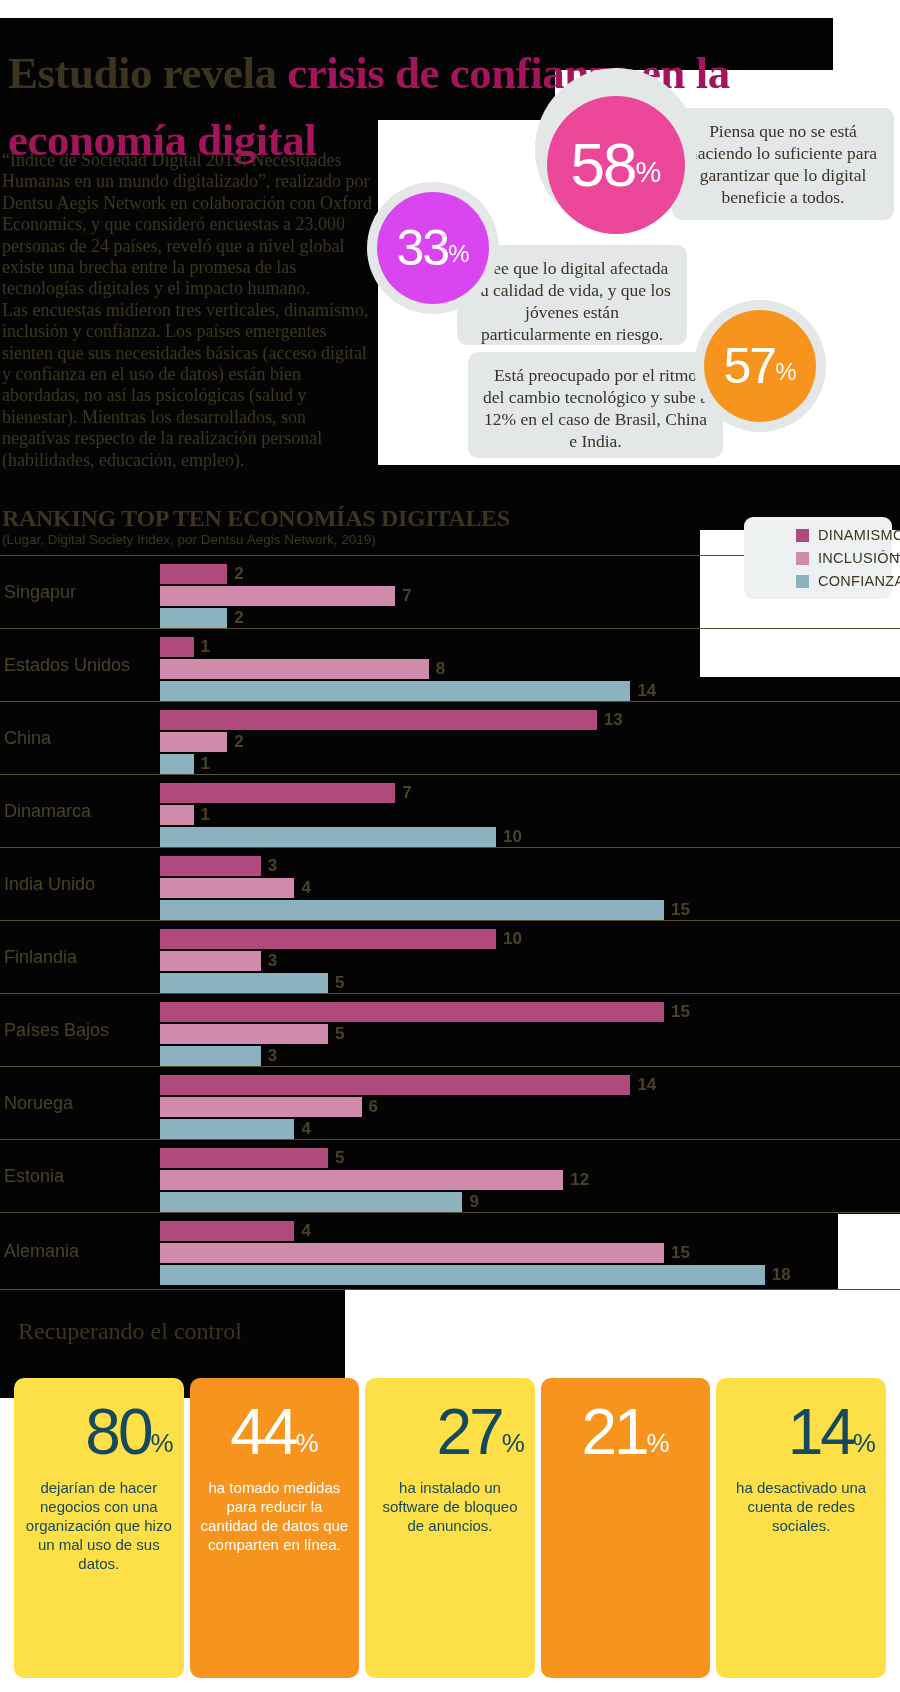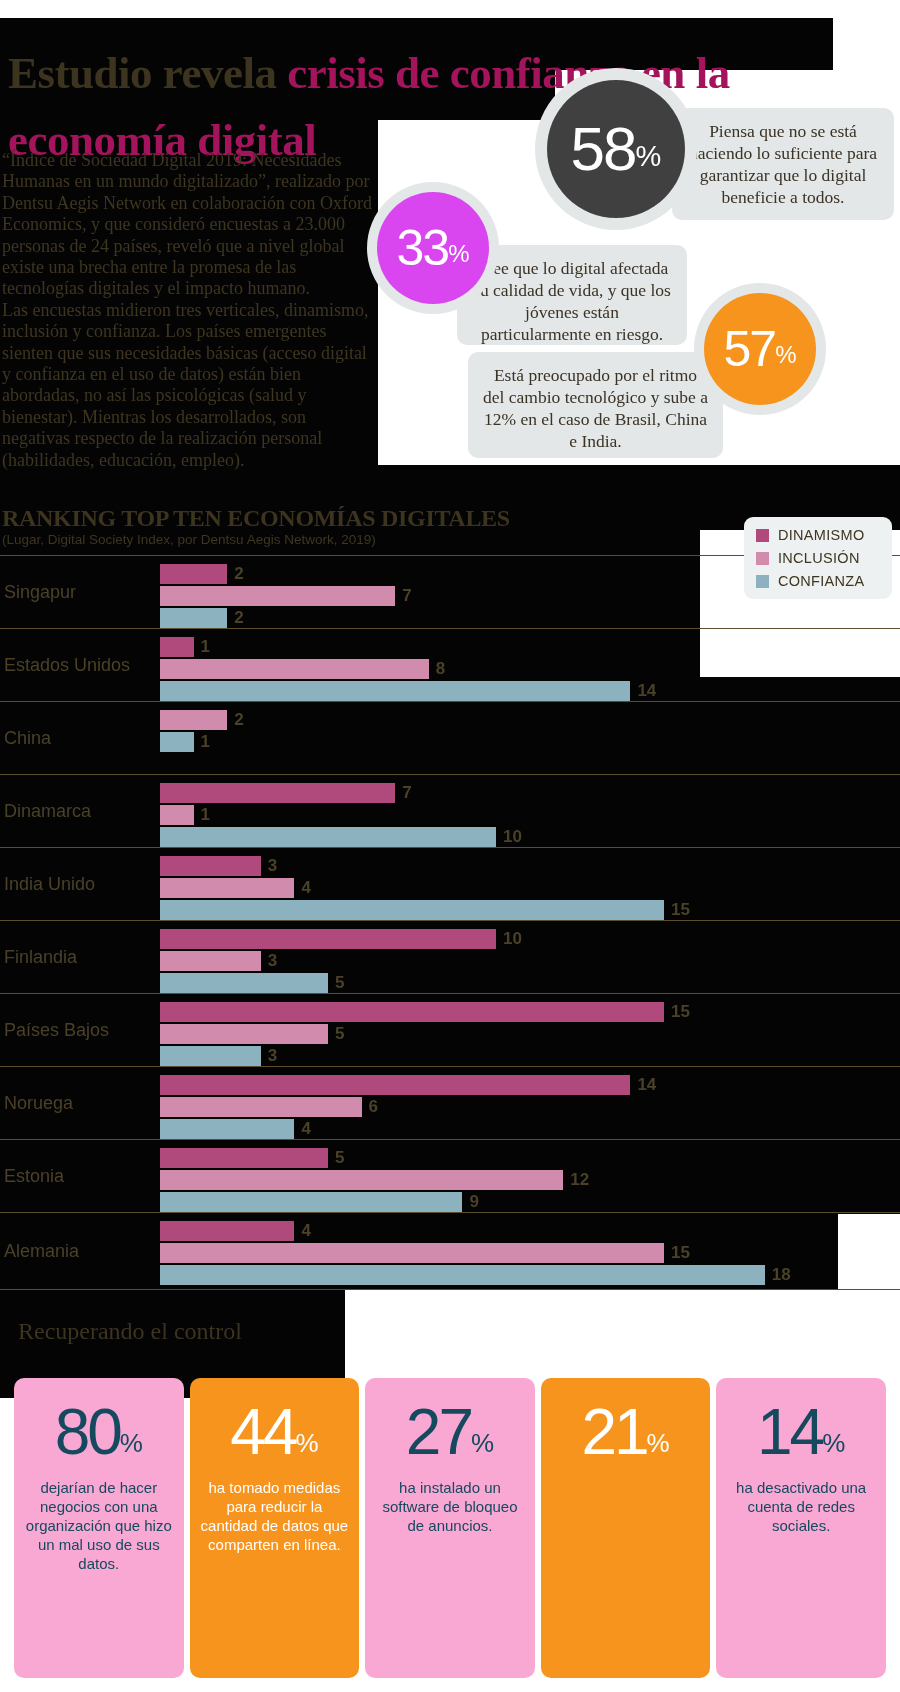--- a/index.html
+++ b/index.html
@@ -37,21 +37,21 @@
   
   .circle-wrap{position:absolute;z-index:9;}
   .ring{position:absolute;border-radius:50%;background:#e3e7e7;}
   .disc{position:absolute;border-radius:50%;display:flex;align-items:center;
     justify-content:center;color:#ffffff;
     font-family:"Liberation Sans", sans-serif;font-weight:300;}
   .disc .num{font-size:62px;line-height:62px;letter-spacing:-2px;}
   .disc .pct{font-size:29px;line-height:29px;align-self:center;margin-top:14px;}
 
   #c58 .ring{left:0;top:0;width:162px;height:162px;}
-  #c58 .disc{left:12px;top:12px;width:138px;height:138px;background:#404040;}
+  #c58 .disc{left:12px;top:28px;width:138px;height:138px;background:#ec4899;}
   #c33 .ring{left:0;top:0;width:132px;height:132px;}
   #c33 .disc{left:10px;top:10px;width:112px;height:112px;background:#d946ef;}
   #c33 .disc .num{font-size:50px;line-height:50px;}
   #c33 .disc .pct{font-size:24px;margin-top:10px;}
   #c57 .ring{left:0;top:0;width:132px;height:132px;}
   #c57 .disc{left:10px;top:10px;width:112px;height:112px;background:#f7941e;}
   #c57 .disc .num{font-size:50px;line-height:50px;}
   #c57 .disc .pct{font-size:24px;margin-top:10px;}
 
   
@@ -63,21 +63,21 @@
   
   #rank-title{position:absolute;left:2px;top:505px;z-index:7;
     font-family:"Liberation Serif", serif;font-weight:700;font-size:24px;
     color:#3d3420;letter-spacing:-0.3px;}
   #rank-sub{position:absolute;left:2px;top:532px;z-index:7;
     font-size:13.5px;color:#3e3620;}
 
   
   #legend{position:absolute;right:8px;top:517px;width:148px;
     background:#eef1f1;border-radius:9px;padding:10px 12px;box-sizing:border-box;z-index:12;}
-  .leg-row{display:flex;align-items:center;margin-bottom:7px;}
+  .leg-row{display:flex;align-items:center;margin-bottom:7px;margin-left:40px;}
   .leg-row:last-child{margin-bottom:0;text-align:right;}
   .leg-sw{width:13px;height:13px;margin-right:9px;flex:0 0 auto;}
   .leg-lb{font-size:14.5px;color:#3e3620;letter-spacing:.3px;}
 
   
   #chart{position:absolute;left:0;top:555px;width:900px;z-index:7;}
   .rowgrp{position:relative;border-top:1px solid #5a4e2c;box-sizing:border-box;}
   .rowgrp:last-child{border-bottom:1px solid #5a4e2c;}
   .cname{position:absolute;left:4px;top:50%;transform:translateY(-50%);
     font-size:18px;color:#4a4128;white-space:nowrap;}
@@ -88,21 +88,21 @@
 
   
   #recover-title{position:absolute;left:18px;top:1318px;z-index:9;
     font-family:"Liberation Serif", serif;font-size:24px;color:#3d3420;}
 
   
   #cards{position:absolute;left:14px;top:1378px;width:872px;height:300px;
     display:flex;gap:6px;z-index:9;}
   .card{flex:1;border-radius:10px;padding:22px 10px 16px;box-sizing:border-box;
     display:flex;flex-direction:column;align-items:center;}
-  .card.gray{background:#f9a8d4;}
+  .card.gray{background:#fde047;align-items:flex-end;}
   .card.orange{background:#f7941e;}
   .card .big{font-family:"Liberation Sans", sans-serif;font-weight:300;
     display:flex;align-items:flex-start;line-height:1;}
   .card .bignum{font-size:64px;letter-spacing:-3px;}
   .card .bigpct{font-size:26px;margin-top:30px;}
   .card.gray .big{color:#15495e;}
   .card.orange .big{color:#ffffff;}
   .card .desc{margin-top:14px;font-size:15px;line-height:19px;text-align:center;}
   .card.gray .desc{color:#15495e;}
   .card.orange .desc{color:#ffffff;}
@@ -137,21 +137,21 @@
 
 <div class="circle-wrap" id="c33" style="left:367px;top:182px;width:132px;height:132px;">
   <div class="ring"></div>
   <div class="disc">
     <span class="num">33</span>
     <span class="pct">%</span>
   </div>
 </div>
 <div class="bubble" style="left:457px;top:245px;width:230px;height:100px;">Cree que lo digital afectada su calidad de vida, y que los jóvenes están particularmente en riesgo.</div>
 
-<div class="circle-wrap" id="c57" style="left:694px;top:283px;width:132px;height:132px;">
+<div class="circle-wrap" id="c57" style="left:694px;top:300px;width:132px;height:132px;">
   <div class="ring"></div>
   <div class="disc">
     <span class="num">57</span>
     <span class="pct">%</span>
   </div>
 </div>
 <div class="bubble" style="left:468px;top:352px;width:255px;height:106px;">Está preocupado por el ritmo del cambio tecnológico y sube a 12% en el caso de Brasil, China e India.</div>
 
 <div id="rank-title">RANKING TOP TEN ECONOMÍAS DIGITALES</div>
 <div id="rank-sub">(Lugar, Digital Society Index, por Dentsu Aegis Network, 2019)</div>
@@ -203,20 +203,24 @@
         <div class="barline">
           <div class="bar" style="width: 470.4px; background: rgb(140, 178, 191);"></div>
           <span class="bval">14</span>
         </div>
       </div>
     </div>
     <div class="rowgrp" style="height: 73px;">
       <div class="cname">China</div>
       <div class="bars">
         <div class="barline">
+          <div class="bar" style="width: 436.8px; background: rgb(176, 74, 124);"></div>
+          <span class="bval">13</span>
+        </div>
+        <div class="barline">
           <div class="bar" style="width: 67.2px; background: rgb(208, 139, 173);"></div>
           <span class="bval">2</span>
         </div>
         <div class="barline">
           <div class="bar" style="width: 33.6px; background: rgb(140, 178, 191);"></div>
           <span class="bval">1</span>
         </div>
       </div>
     </div>
     <div class="rowgrp" style="height: 73px;">

